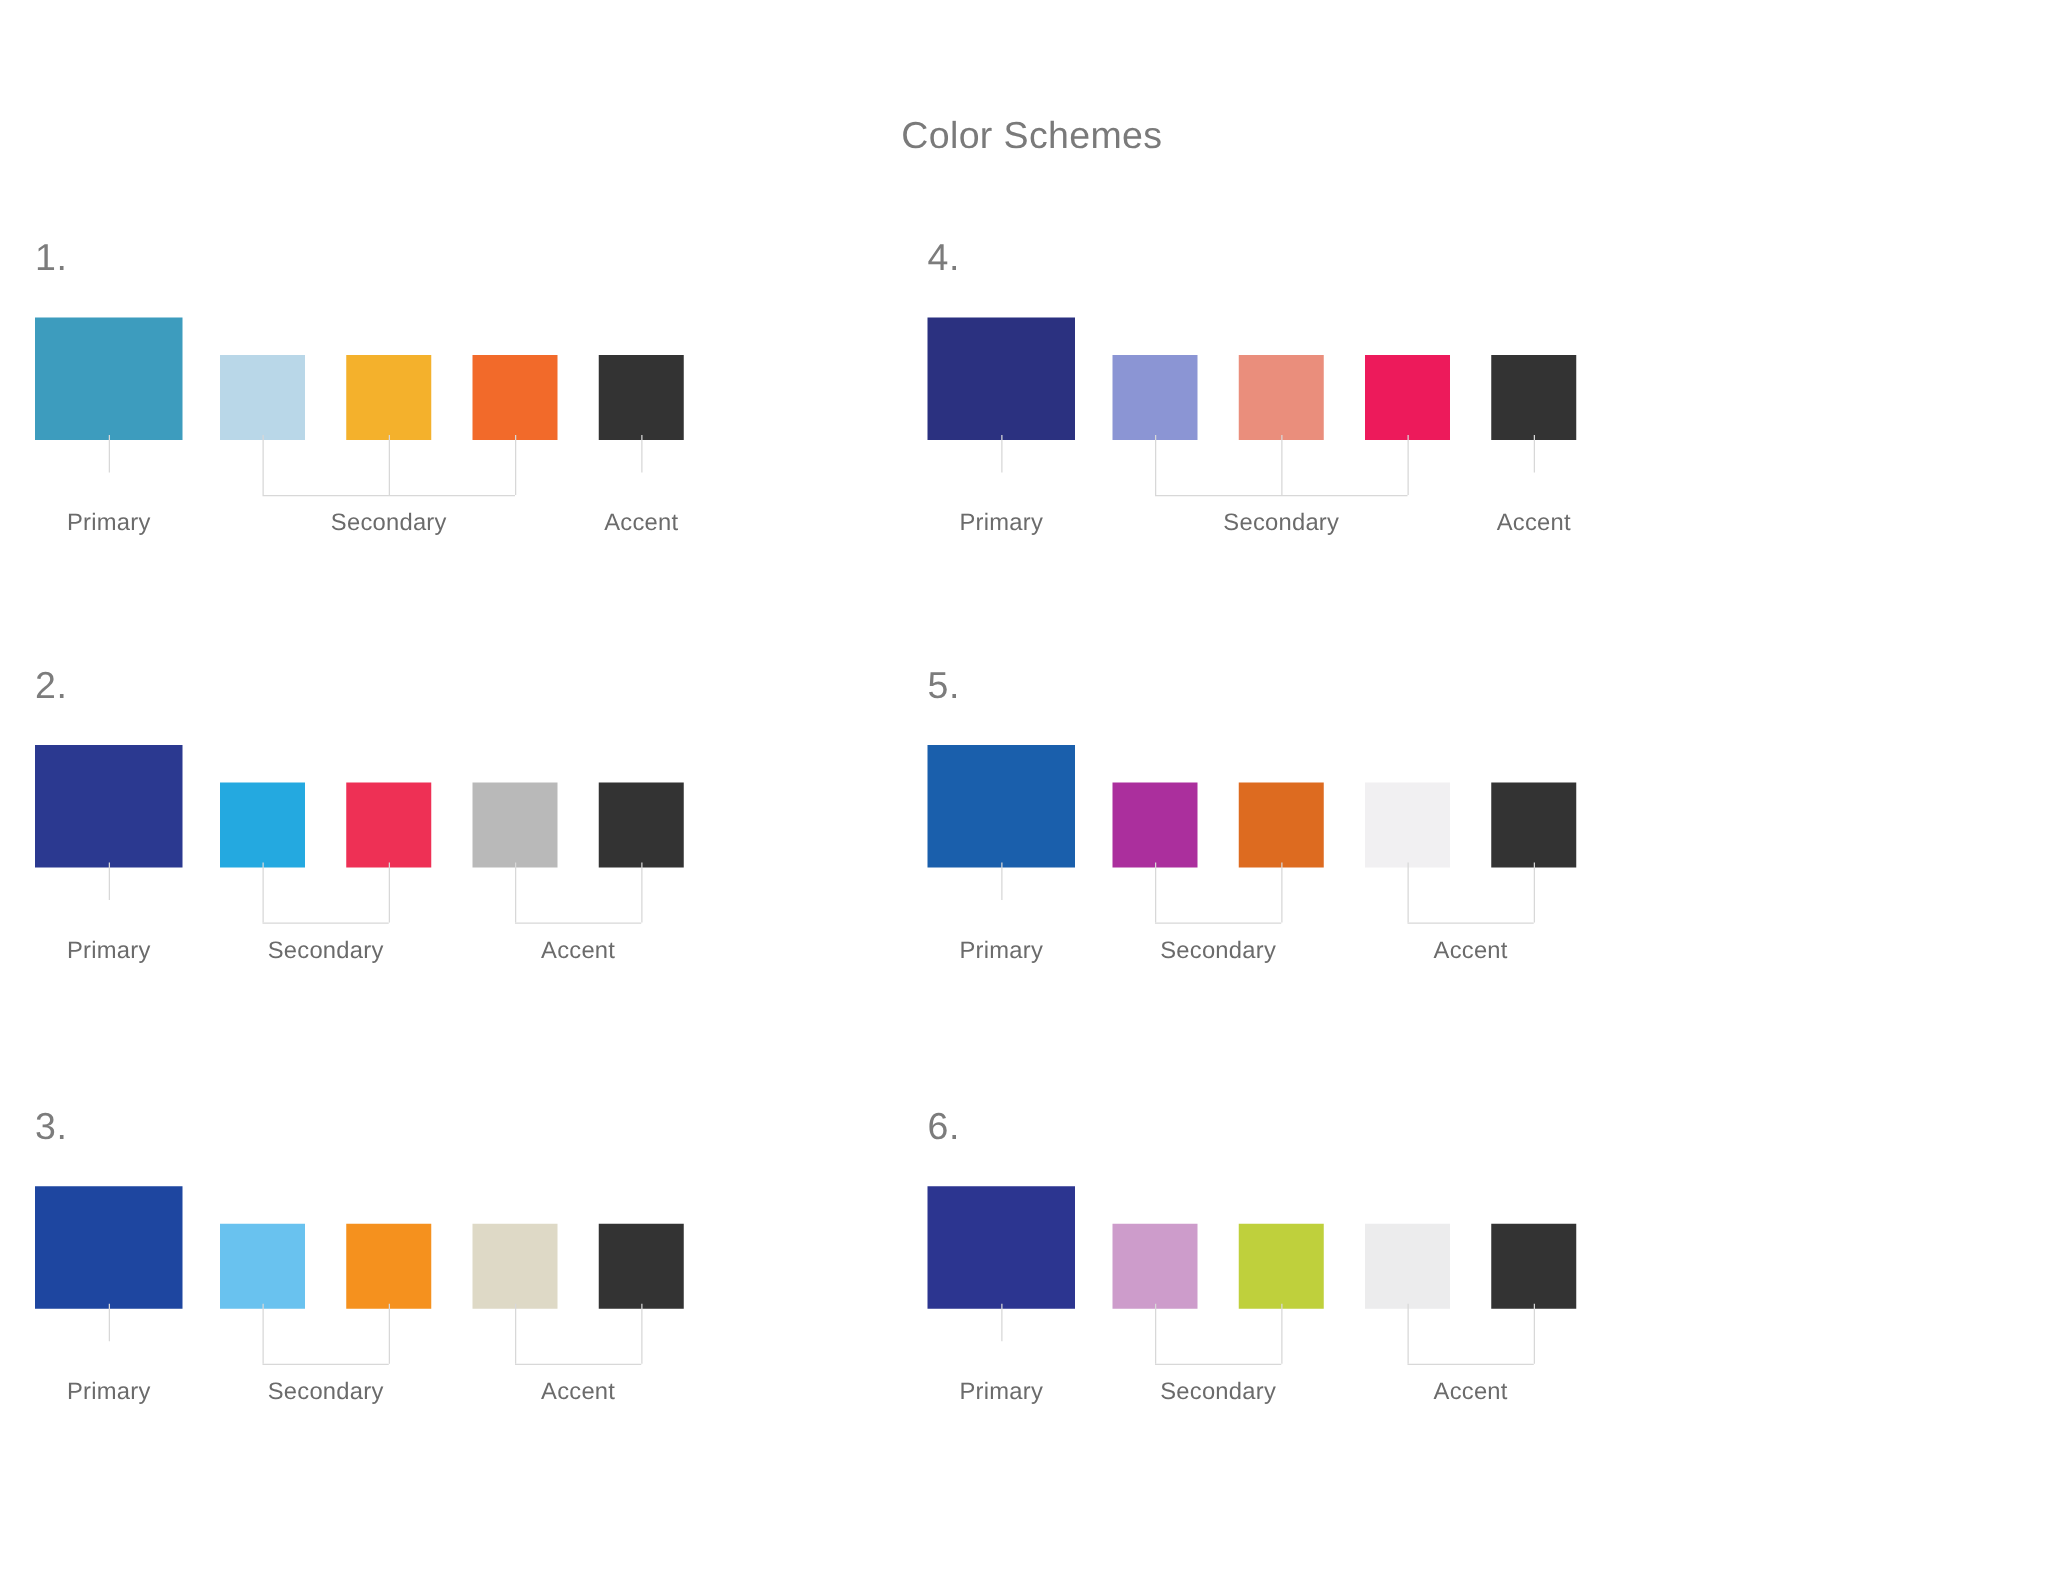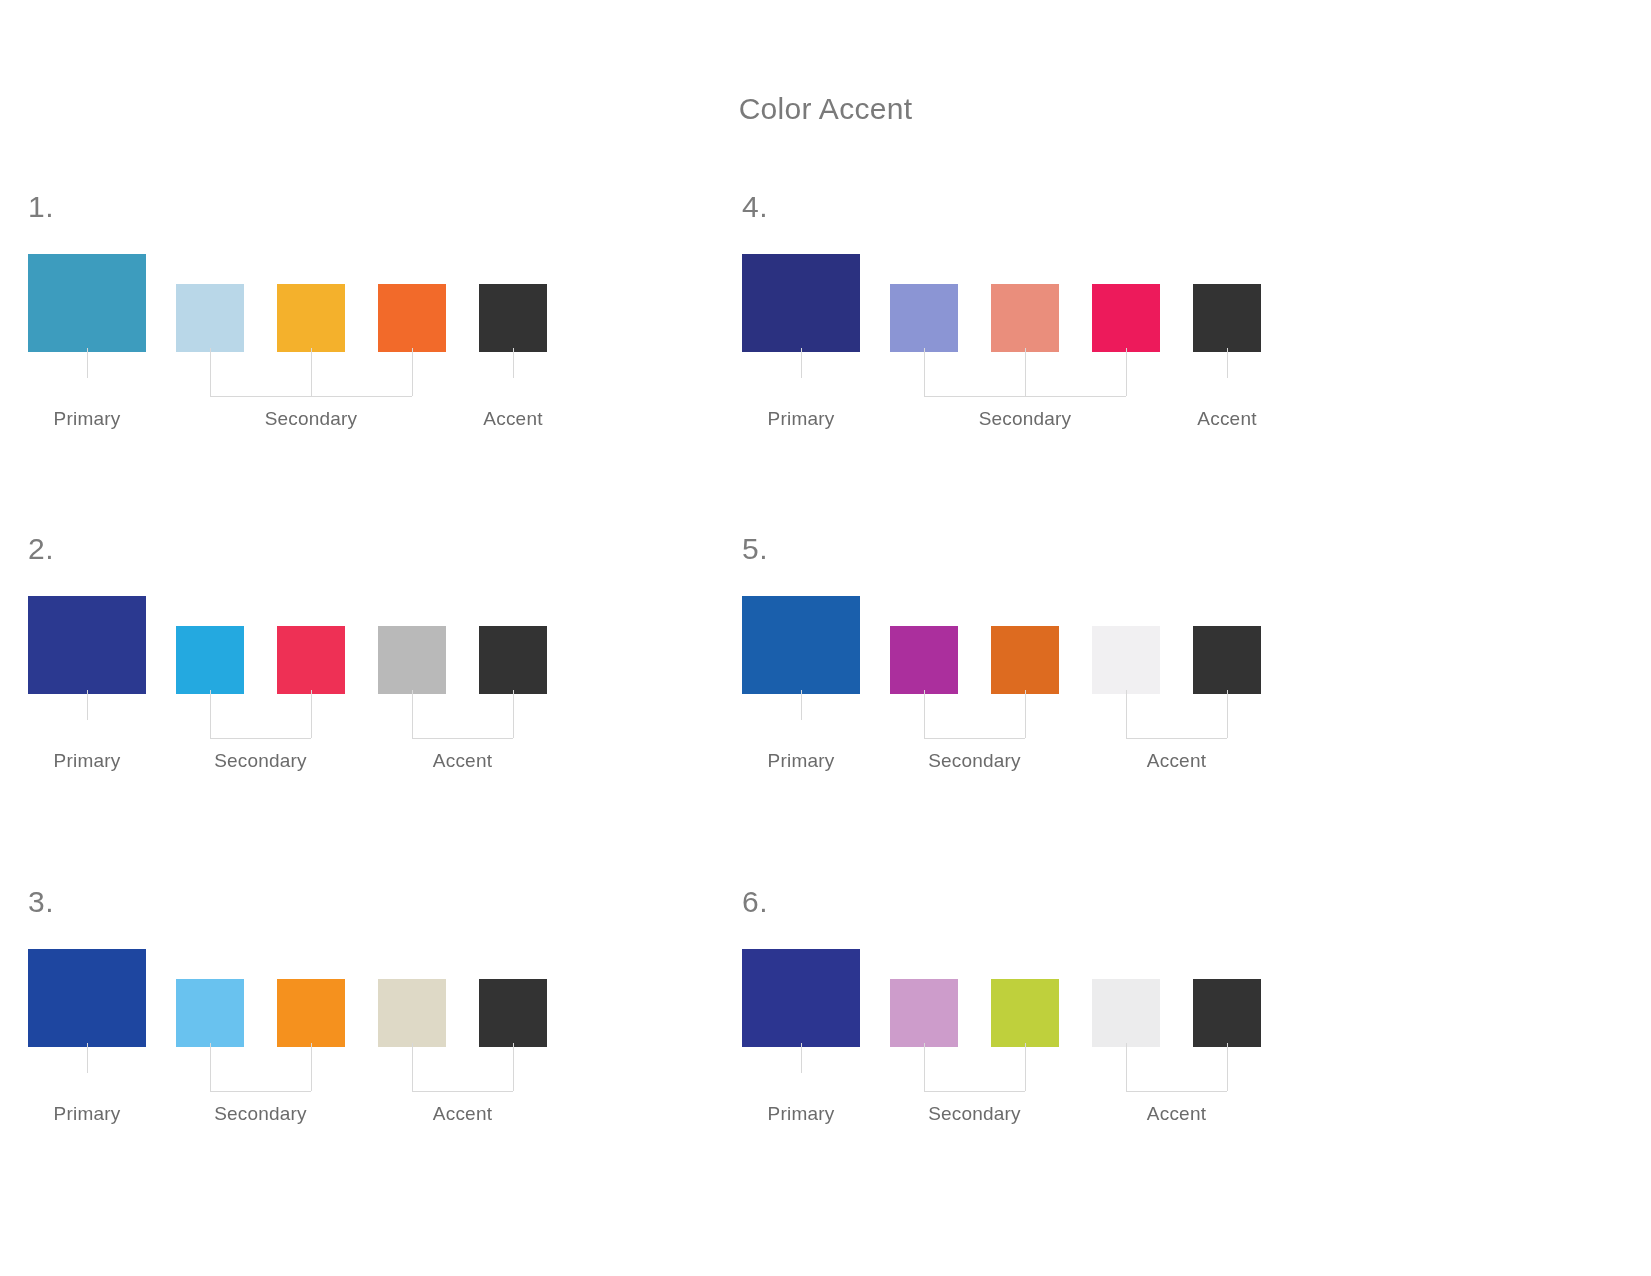--- a/index.html
+++ b/index.html
@@ -93,21 +93,21 @@
     color: #6b6b6b;
     text-align: center;
     white-space: nowrap;
     transform: translateX(-50%);
     letter-spacing: 0.2px;
   }
 </style>
 </head>
 <body>
 
-<div id="page-title">Color Accent</div>
+<div id="page-title">Color Schemes</div>
 
 <div class="scheme-grid" id="scheme-grid">
     <div class="scheme" style="left: 14px; top: 0px;">
       <div class="scheme-index">1.</div>
       <div class="swatch-row">
         <div class="swatch primary" title="#3d9cbe" style="left: 14px; background: rgb(61, 156, 190);"></div>
         <div class="swatch small" title="#b9d7e8" style="left: 162px; background: rgb(185, 215, 232);"></div>
         <div class="swatch small" title="#f4b12c" style="left: 263px; background: rgb(244, 177, 44);"></div>
         <div class="swatch small" title="#f26a2a" style="left: 364px; background: rgb(242, 106, 42);"></div>
         <div class="swatch small" title="#333333" style="left: 465px; background: rgb(51, 51, 51);"></div>

